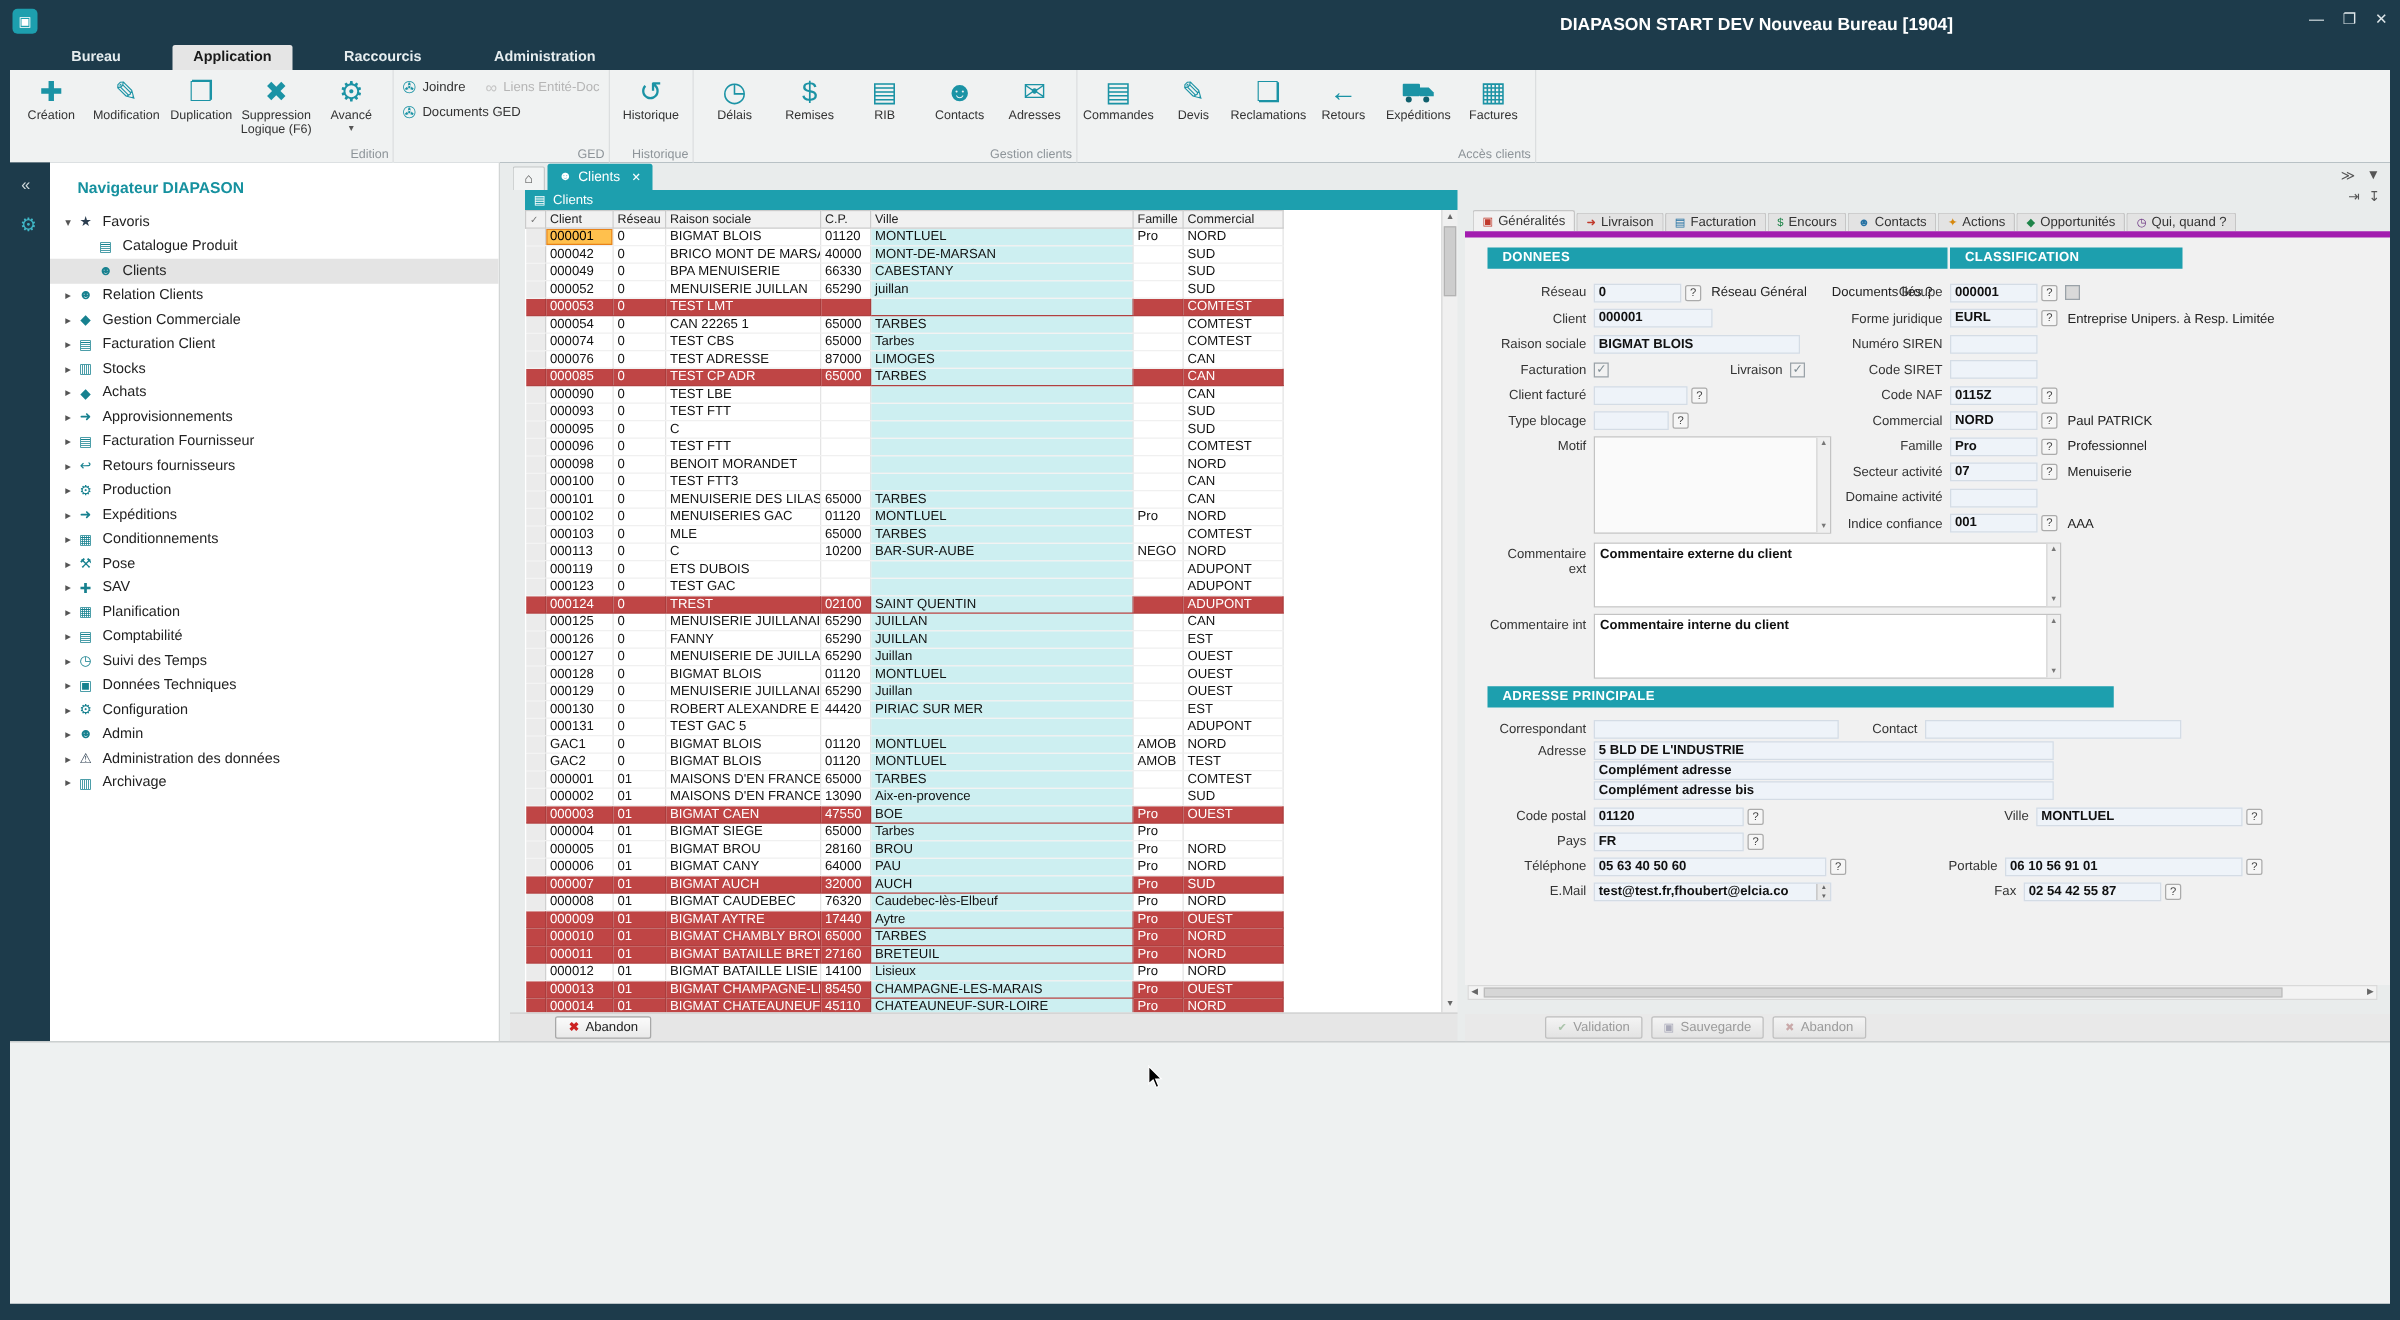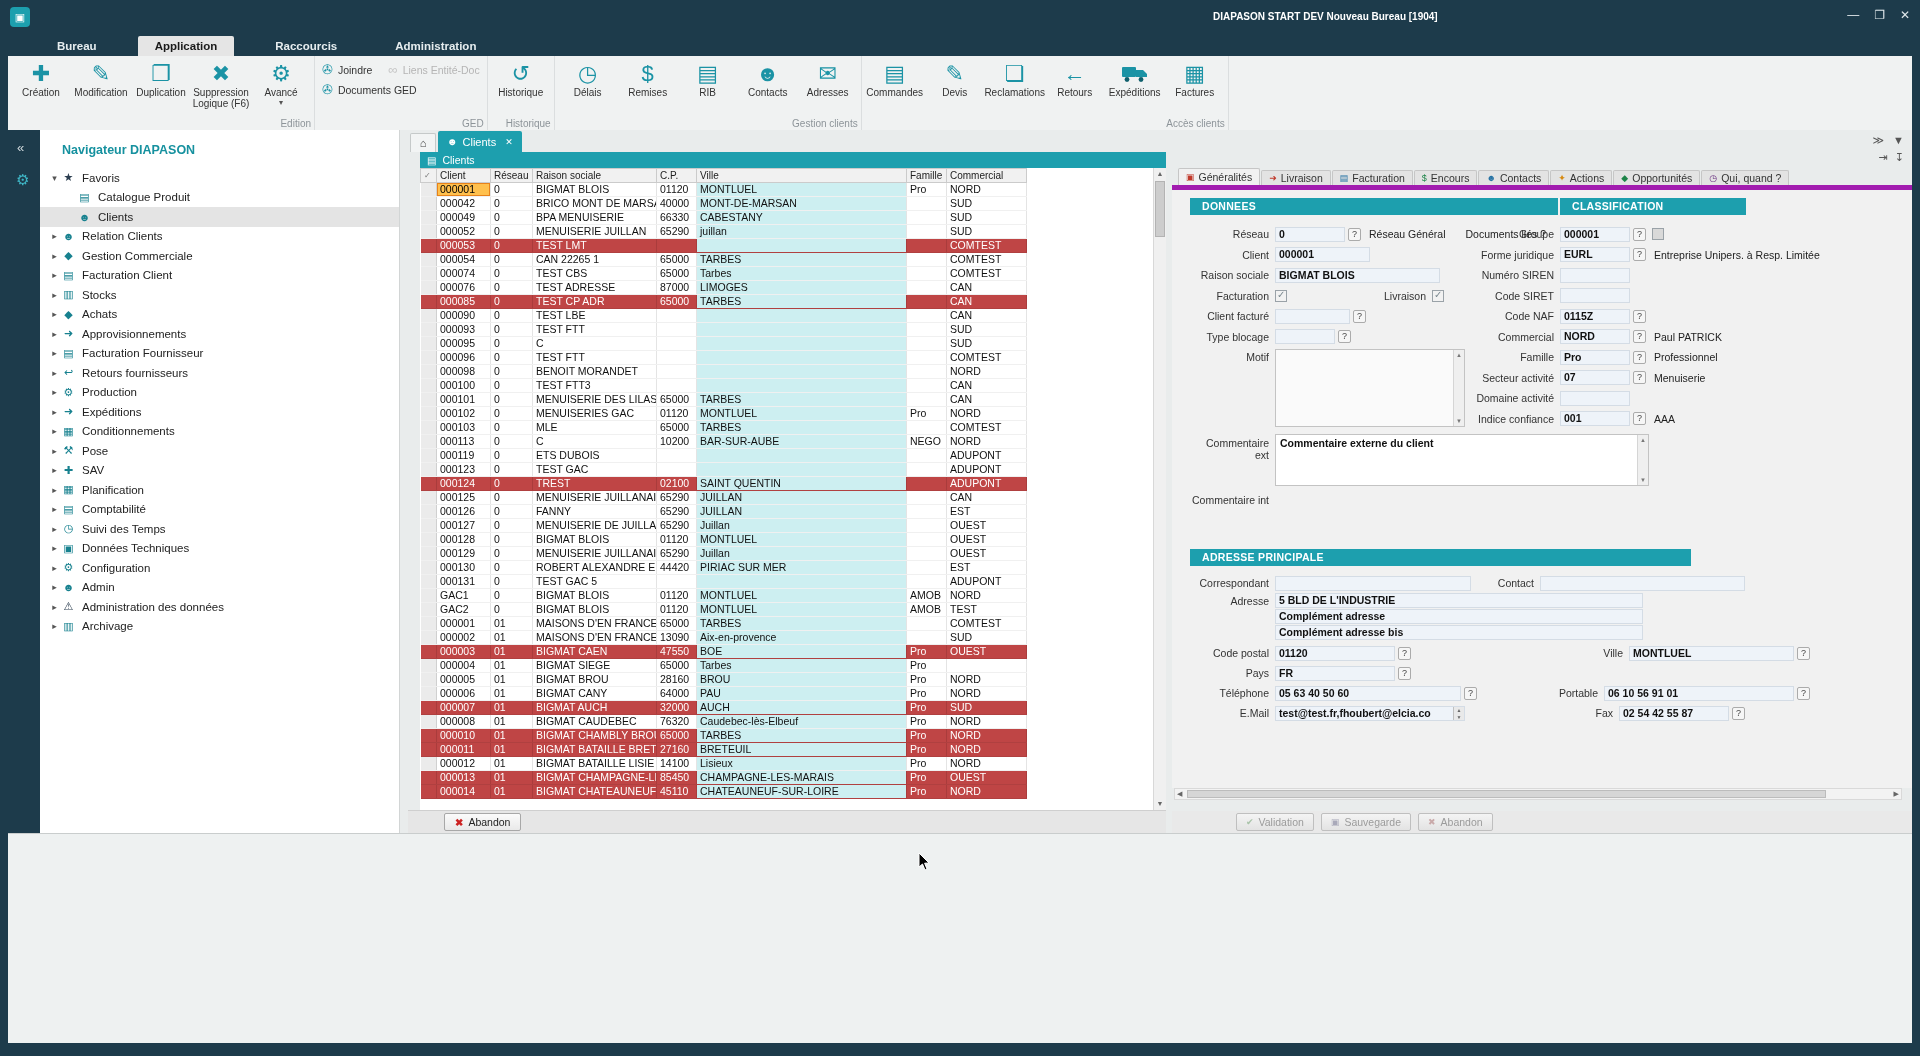--- a/index.html
+++ b/index.html
@@ -1,21 +1,21 @@
 <!DOCTYPE html>
 <html><head>
 <meta charset="utf-8">
 <style>
 *{box-sizing:border-box;margin:0;padding:0}
 body{margin:0;background:#15262e;font-family:"Liberation Sans",sans-serif;font-size:11px}
 .window{position:relative;width:1920px;height:1056px;background:#1d3b4b;overflow:hidden}
 
 .titlebar{position:absolute;top:0;left:0;right:0;height:34px}
 .app-logo{position:absolute;left:10px;top:7px;width:20px;height:20px;background:#1d9fae;border-radius:4px;color:#fff;font-size:11px;display:flex;align-items:center;justify-content:center}
-.title{position:absolute;left:1213px;top:11px;color:#fff;font-size:10px;font-weight:bold}
+.title{position:absolute;left:1248px;top:11px;color:#fff;font-size:14px;font-weight:bold}
 .win-controls{position:absolute;right:10px;top:8px;display:flex;gap:15px;color:#dfe7ea;font-size:12px}
 
 .menubar{position:absolute;top:34px;left:8px;right:8px;height:22px;display:flex;align-items:flex-end;padding-left:32px;gap:24px}
 .mtab{color:#e6edef;font-size:11.5px;font-weight:bold;padding:4px 17px;white-space:nowrap}
 .mtab.active{background:#e5e5e5;color:#1a1a1a;border-radius:2px 2px 0 0}
 
 .ribbon{position:absolute;top:56px;left:8px;right:8px;height:74px;background:#f0f2f2;display:flex}
 .rgroup{display:flex;flex-direction:column;border-right:1px solid #dbdedf;padding:0 3px}
 .rbtns{flex:1;display:flex;align-items:flex-start;padding-top:2px}
 .rbtns.col{flex-direction:column;align-items:flex-start;padding:6px 4px 0;gap:5px}
@@ -822,20 +822,30 @@
                 <td>000008</td>
                 <td>01</td>
                 <td>BIGMAT CAUDEBEC</td>
                 <td>76320</td>
                 <td class="ville">Caudebec-lès-Elbeuf</td>
                 <td>Pro</td>
                 <td>NORD</td>
               </tr>
               <tr class="red">
                 <td class="marker"></td>
+                <td>000009</td>
+                <td>01</td>
+                <td>BIGMAT AYTRE</td>
+                <td>17440</td>
+                <td class="ville">Aytre</td>
+                <td>Pro</td>
+                <td>OUEST</td>
+              </tr>
+              <tr class="red">
+                <td class="marker"></td>
                 <td>000010</td>
                 <td>01</td>
                 <td>BIGMAT CHAMBLY BROU</td>
                 <td>65000</td>
                 <td class="ville">TARBES</td>
                 <td>Pro</td>
                 <td>NORD</td>
               </tr>
               <tr class="red">
                 <td class="marker"></td>
@@ -1047,20 +1057,27 @@
             <div class="cta">
               <span>Commentaire externe du client</span>
               <div class="scrollstrip">
                   <div class="up">▲</div>
                   <div class="dn">▼</div>
                 </div>
             </div>
           </div>
           <div class="crow" style="top:293px">
             <span class="dlabel">Commentaire int</span>
+            <div class="cta">
+              <span>Commentaire interne du client</span>
+              <div class="scrollstrip">
+                  <div class="up">▲</div>
+                  <div class="dn">▼</div>
+                </div>
+            </div>
           </div>
 
           <div class="secbar addrbar">ADRESSE PRINCIPALE</div>
 
           <div class="addr">
             <div class="arow w555">
               <span class="dlabel">Correspondant</span>
               <span class="dfield" style="width:196px"></span>
               <span class="dlabelR">Contact</span>
               <span class="dfield" style="width:205px"></span>

